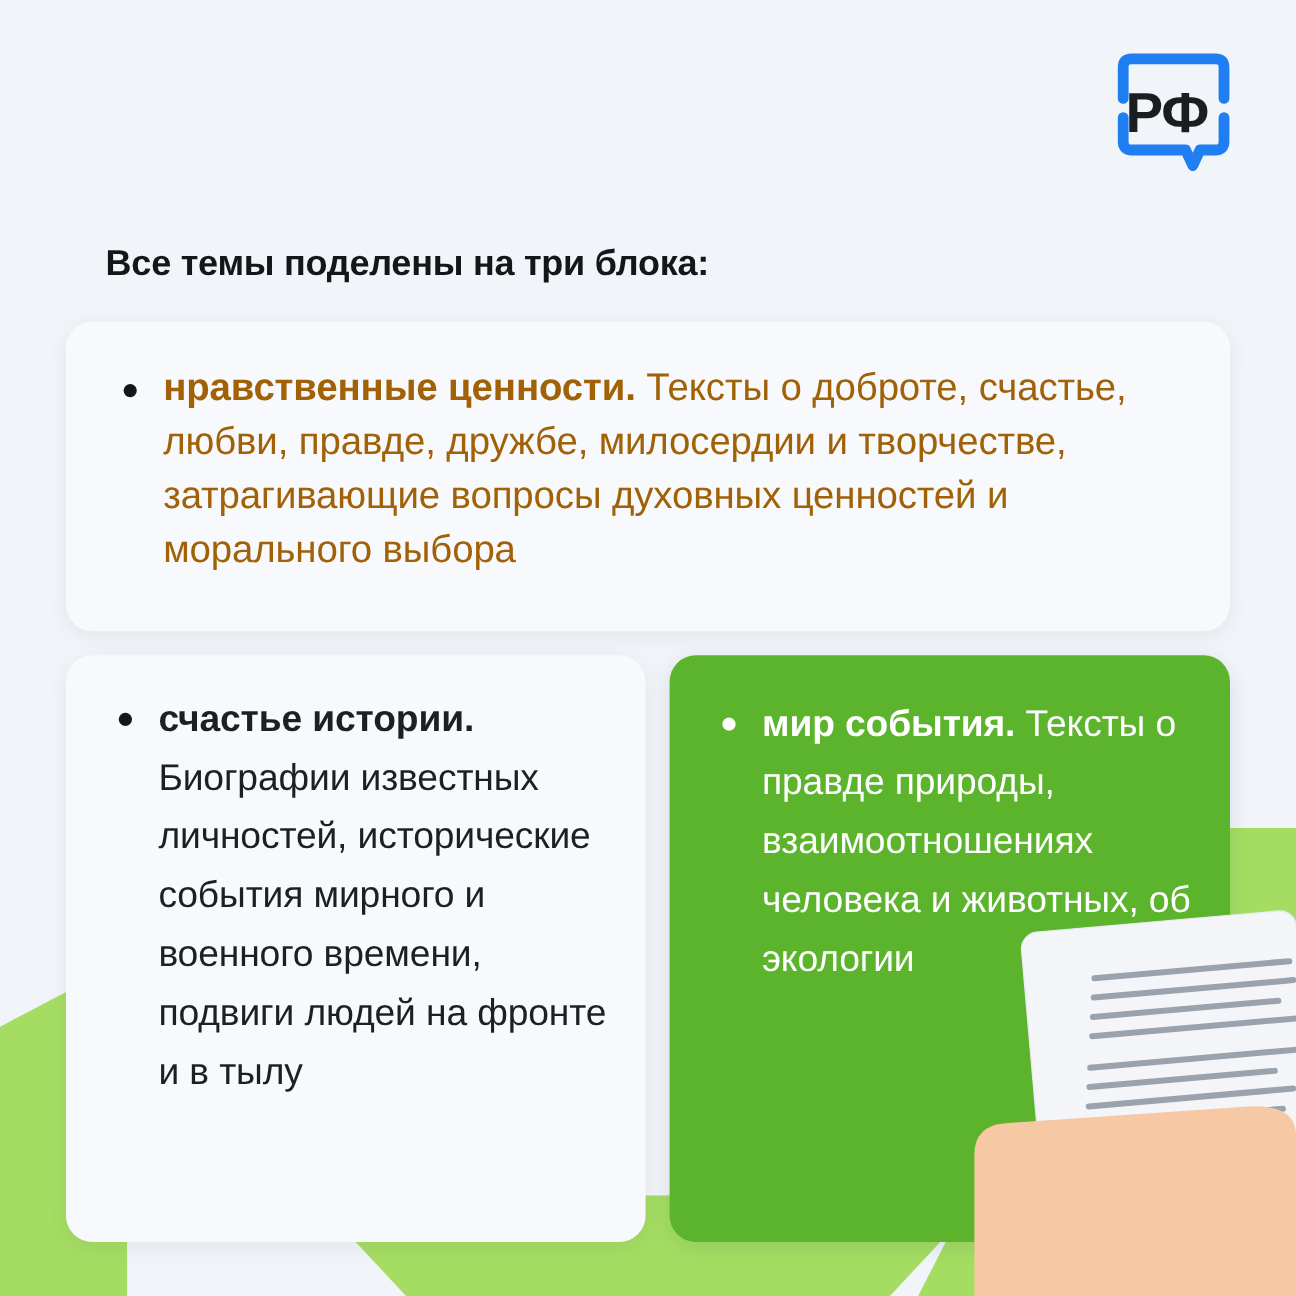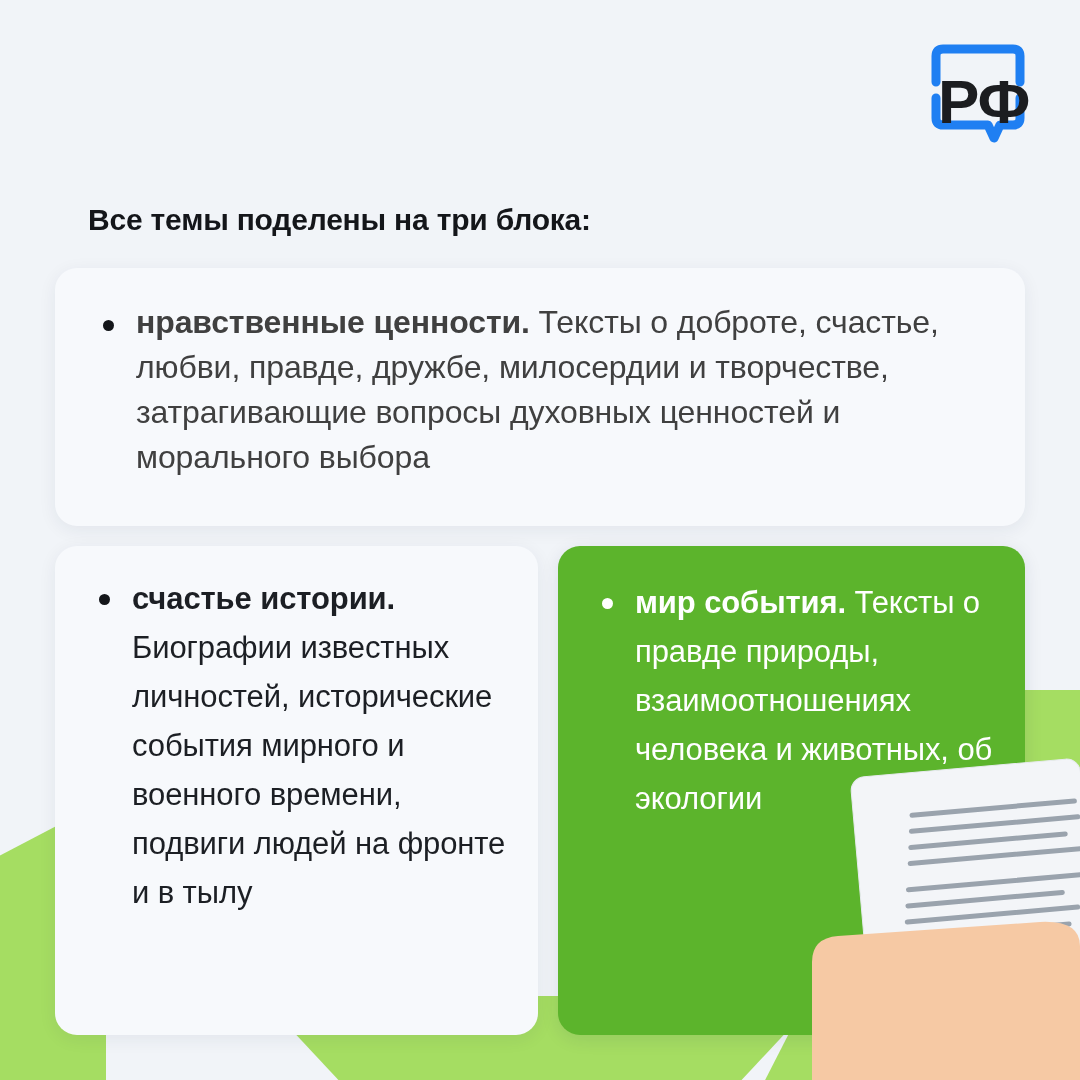--- a/index.html
+++ b/index.html
@@ -72,40 +72,40 @@
   
   .bullet-row{ display:flex; align-items:flex-start; }
   .bullet-dot{
     flex:0 0 auto; width:11px; height:11px; border-radius:50%;
     background:#14161a; margin-top:20px; margin-right:22px;
   }
   .bullet-dot.light{ background:#ffffff; }
   .bullet-text{ flex:1 1 auto; }
 
   #card-values .bullet-text{
-    font-size:32px; line-height:45px; color:#404040; letter-spacing:-0.1px;
+    font-size:32px; line-height:45px; color:#a16207; letter-spacing:-0.1px;
   }
   #card-history .bullet-text{
     font-size:31px; line-height:49px; color:#1c1f24; letter-spacing:-0.1px;
   }
   #card-nature .bullet-text{
     font-size:31px; line-height:49px; color:#ffffff; letter-spacing:-0.1px;
   }
   .lead{ font-weight:bold; }
   #card-nature .lead{ color:#ffffff; }
 
   
   #illustration{
     position:absolute; right:0; bottom:0; width:290px; height:330px; z-index:9;
   }
 
   
   #brand-logo .logo-txt{
     position:absolute; left:10px; top:30px;
-    font-size:62px; font-weight:bold; color:#1c1d20; letter-spacing:-1px;text-align:right;
+    font-size:47px; font-weight:bold; color:#1c1d20; letter-spacing:-1px;text-align:right;
   }
 </style>
 </head>
 <body>
 
 <div id="bg-layer">
   <div class="bg-shape" id="shape-left-green"></div>
   <div class="bg-shape" id="shape-right-green"></div>
   <div class="bg-shape" id="shape-bottom-green"></div>
 </div>

